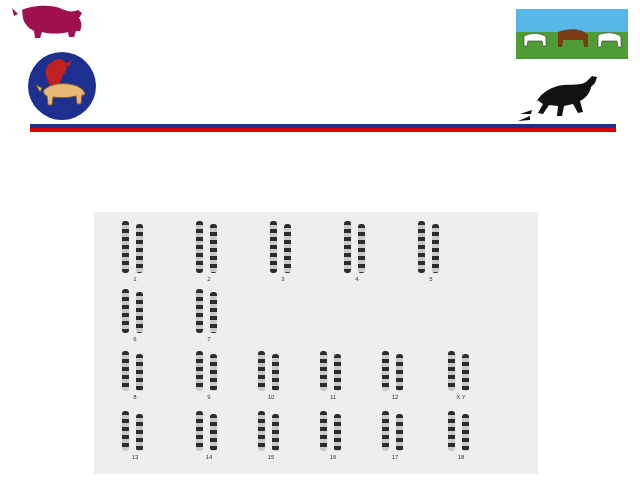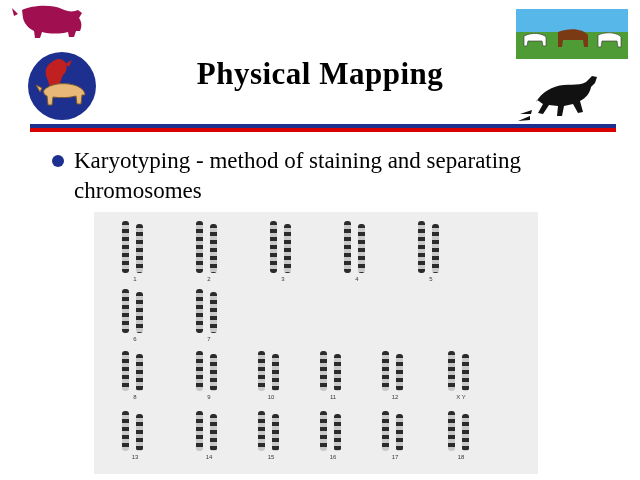--- a/index.html
+++ b/index.html
@@ -175,29 +175,24 @@
       </g>
 
       <g fill="#111111">
         <path d="M22 96 c6 -10 16 -16 28 -17 c8 -1 16 1 22 -3 l6 -6 l5 1 l-2 6 l-4 4 c-1 6 -5 11 -11 14 l3 11 l-5 1 l-5 -9 l-9 2 l-2 10 l-5 0 l1 -10 l-9 -1 l-6 9 l-5 -1 l5 -9 c-4 -2 -6 -6 -7 -2 z"></path>
         <path d="M18 104 l-12 4 l11 0 z"></path>
         <path d="M16 110 l-12 5 l12 -1 z"></path>
       </g>
     </svg>
   </div>
 
-  <div class="title">Physical Mapping</div>
 
   <div class="rule-blue"></div>
   <div class="rule-red"></div>
 
-  <div class="bullet-row">
-    <div class="bullet-dot"></div>
-    <div class="bullet-text">Karyotyping - method of staining and separating chromosomes</div>
-  </div>
 
   <div class="karyotype">
     <div class="kary-grid">
         <div class="kary-cell" style="left: 14px; top: 6px; width: 54px; height: 64px;">
           <div class="chrom" style="left: 14px; height: 52px; background: repeating-linear-gradient(rgb(43, 43, 43) 0px, rgb(43, 43, 43) 4px, rgb(201, 201, 201) 4px, rgb(201, 201, 201) 8px);"></div>
           <div class="chrom" style="left: 28px; height: 49px; background: repeating-linear-gradient(rgb(43, 43, 43) 0px, rgb(43, 43, 43) 4px, rgb(201, 201, 201) 4px, rgb(201, 201, 201) 8px);"></div>
           <div class="kary-label">1</div>
         </div>
         <div class="kary-cell" style="left: 88px; top: 6px; width: 54px; height: 64px;">
           <div class="chrom" style="left: 14px; height: 52px; background: repeating-linear-gradient(rgb(43, 43, 43) 0px, rgb(43, 43, 43) 4px, rgb(201, 201, 201) 4px, rgb(201, 201, 201) 8px);"></div>

